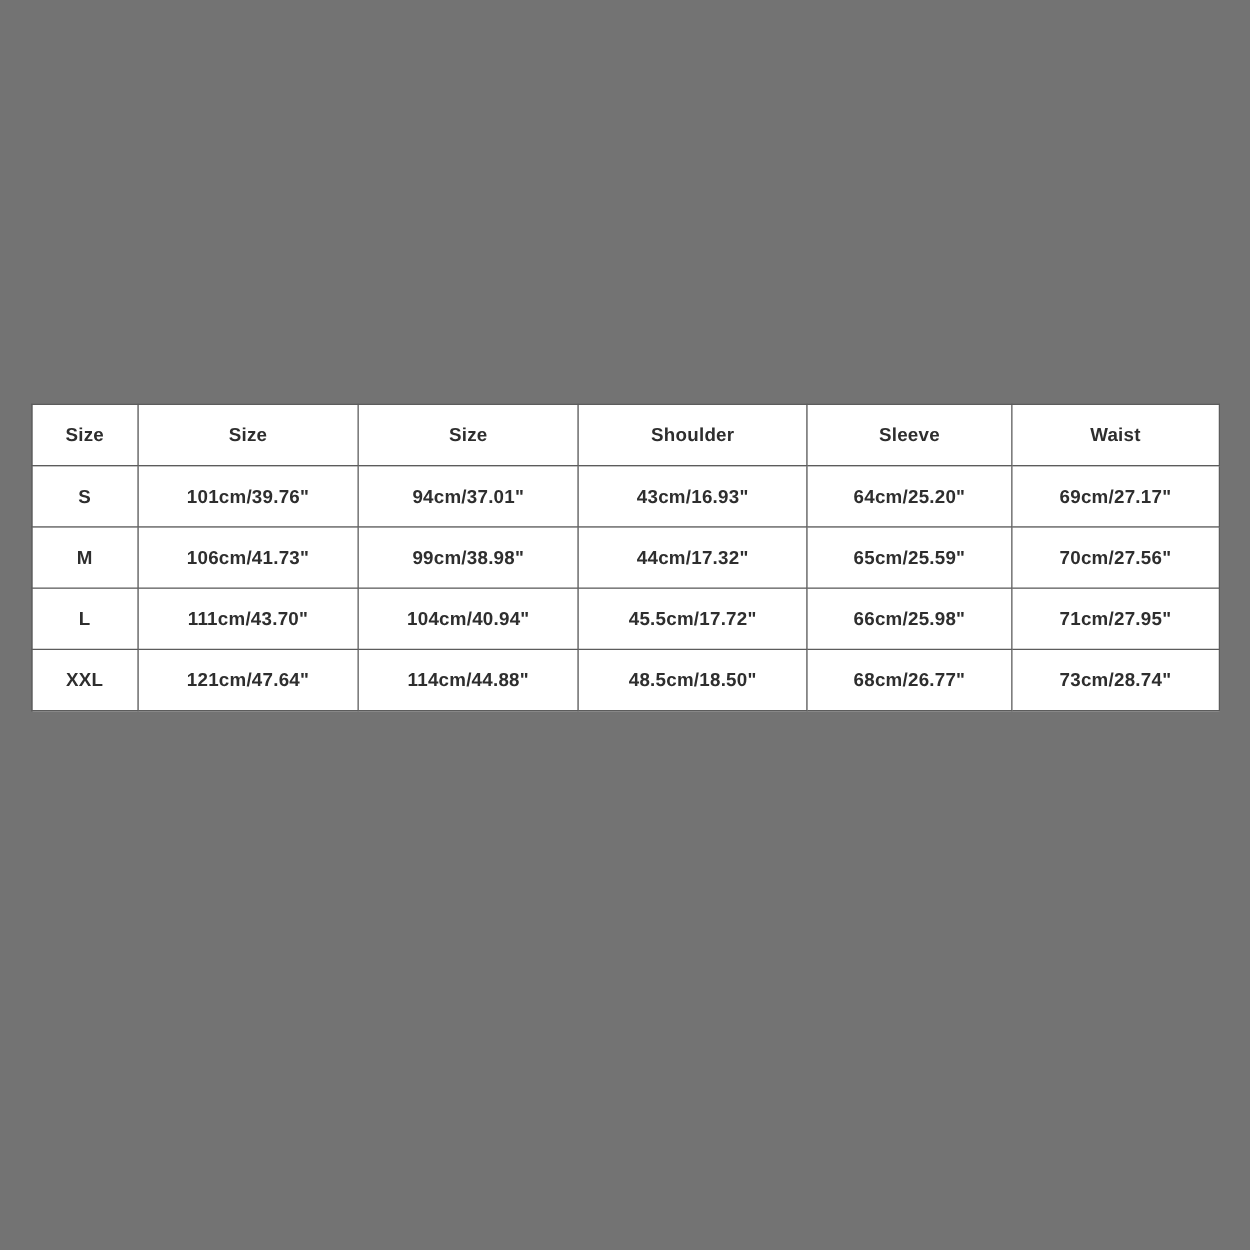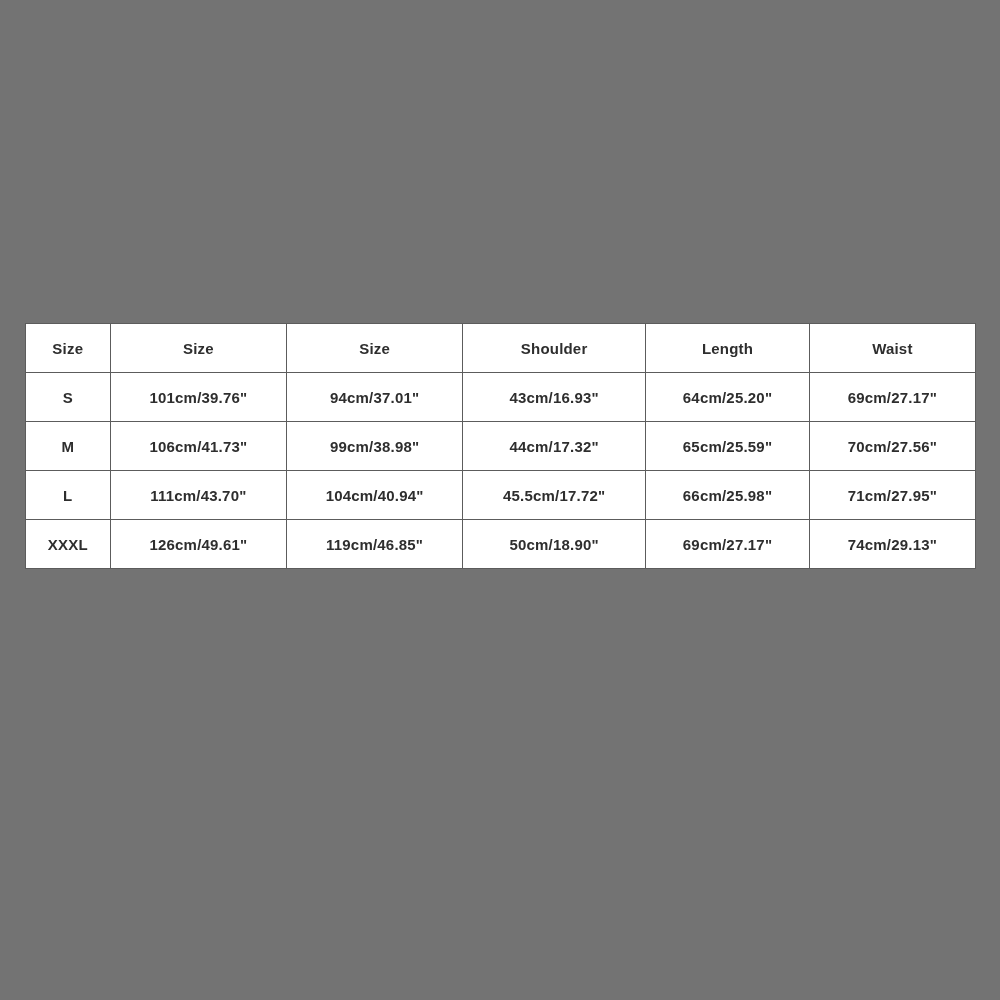--- a/index.html
+++ b/index.html
@@ -62,21 +62,21 @@
         <col class="c-shoulder">
         <col class="c-sleeve">
         <col class="c-length">
       </colgroup>
       <thead>
         <tr>
             <th>Size</th>
             <th>Size</th>
             <th>Size</th>
             <th>Shoulder</th>
-            <th>Length</th>
+            <th>Sleeve</th>
             <th>Waist</th>
           </tr>
       </thead>
       <tbody>
           <tr>
             <td>S</td>
             <td>101cm/39.76"</td>
             <td>94cm/37.01"</td>
             <td>43cm/16.93"</td>
             <td>64cm/25.20"</td>
@@ -92,23 +92,23 @@
           </tr>
           <tr>
             <td>L</td>
             <td>111cm/43.70"</td>
             <td>104cm/40.94"</td>
             <td>45.5cm/17.72"</td>
             <td>66cm/25.98"</td>
             <td>71cm/27.95"</td>
           </tr>
           <tr>
-            <td>XXXL</td>
-            <td>126cm/49.61"</td>
-            <td>119cm/46.85"</td>
-            <td>50cm/18.90"</td>
-            <td>69cm/27.17"</td>
-            <td>74cm/29.13"</td>
+            <td>XXL</td>
+            <td>121cm/47.64"</td>
+            <td>114cm/44.88"</td>
+            <td>48.5cm/18.50"</td>
+            <td>68cm/26.77"</td>
+            <td>73cm/28.74"</td>
           </tr>
         </tbody>
     </table>
   </div>
 </div>
 
 </body></html>

